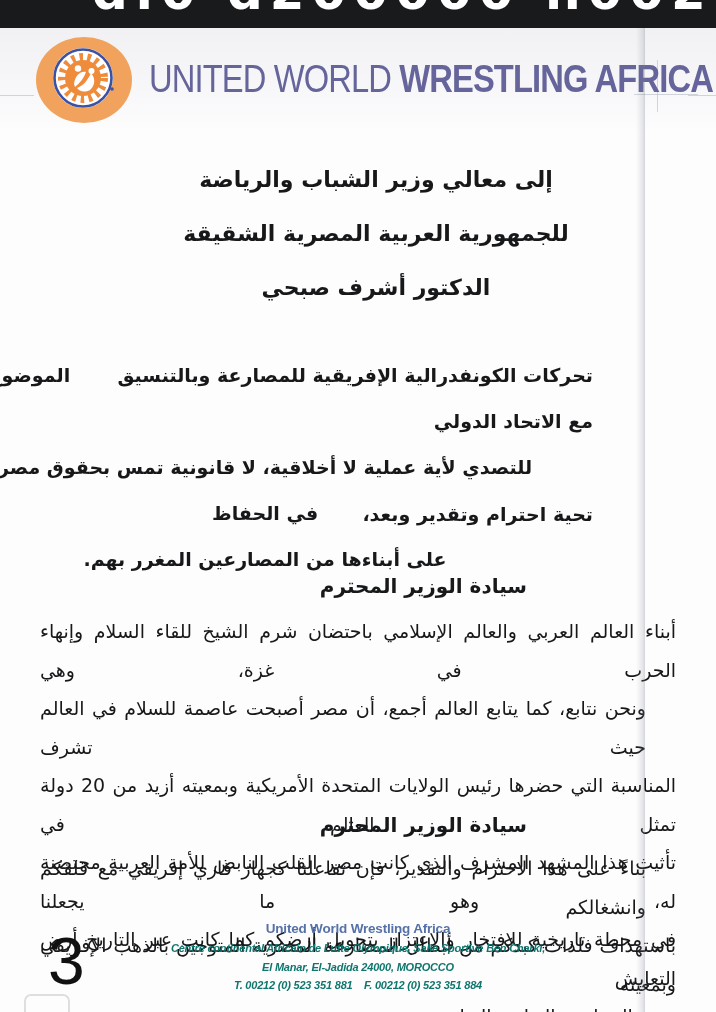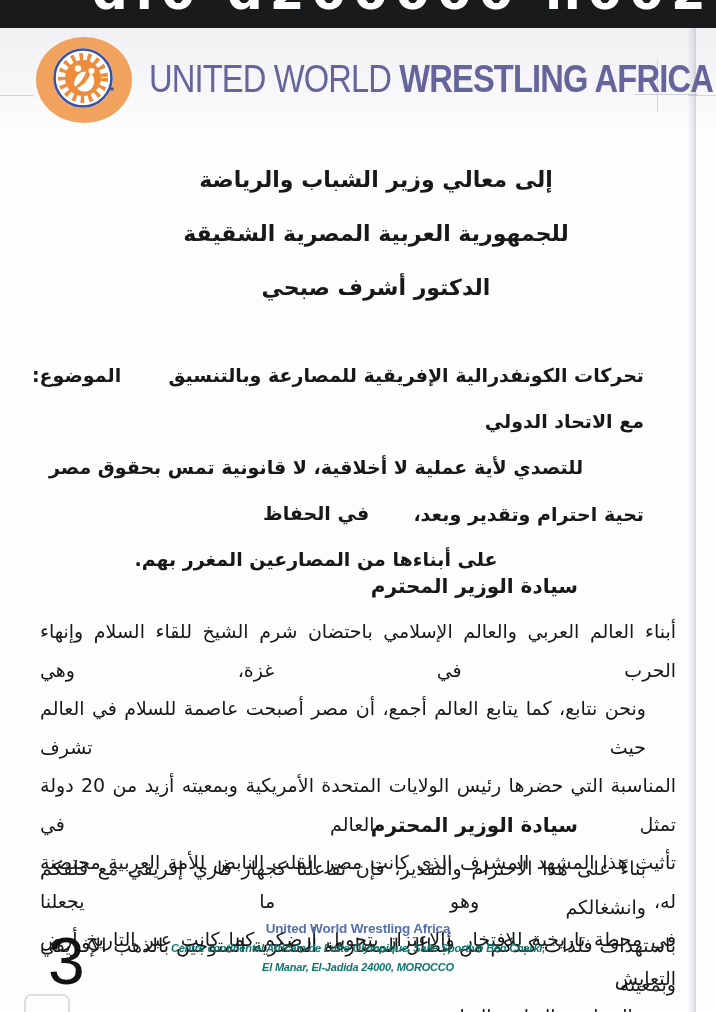--- a/index.html
+++ b/index.html
@@ -1,21 +1,21 @@
 <!DOCTYPE html>
 <html lang="ar"><head>
 <meta charset="utf-8">
 <style>
   html,body{margin:0;padding:0;}
   body{
     width:716px;height:1012px;overflow:hidden;position:relative;
     background:#fdfdfe;
     font-family:"DejaVu Sans", sans-serif;
   }
-  .page{position:absolute;inset:0;width:696px;height:1012px;}
+  .page{position:absolute;inset:0;width:645px;height:1012px;}
 
   
   .top-bar{
     position:absolute;left:0;top:0;width:716px;height:28px;
     background:#191a1c;overflow:hidden;
   }
   .top-bar .clipped{
     position:absolute;left:92px;top:-37px;
     font-family:"DejaVu Sans", sans-serif;
     font-weight:bold;font-size:50px;letter-spacing:7px;color:#ffffff;
@@ -161,20 +161,21 @@
 
   <div class="para p2 ar">
     <div class="jline firstline">بناءً على هذا الاحترام والتقدير، فإن تفاعلنا كجهاز قاري إفريقي مع قلقكم وانشغالكم</div>
     <div class="jline">باستهداف فلذات كبدكم من أبطال المصارعة المصرية المتوجين بالذهب الإفريقي وبمعيته</div>
   </div>
 
   <div class="footer">
     <div class="org">United World Wrestling Africa</div>
     <div class="addr">Centre continental Africain de Lutte Olympique, Salle Sportive Ben Charki,</div>
     <div class="addr">El Manar, El-Jadida 24000, MOROCCO</div>
+    <div class="addr">T. 00212 (0) 523 351 881&nbsp;&nbsp;&nbsp;&nbsp;F. 00212 (0) 523 351 884</div>
   </div>
 
   <div class="page-number">3</div>
 
   <div class="right-edge"></div>
   <div class="corner-artifact"></div>
 
 </div>
 
 </body></html>

